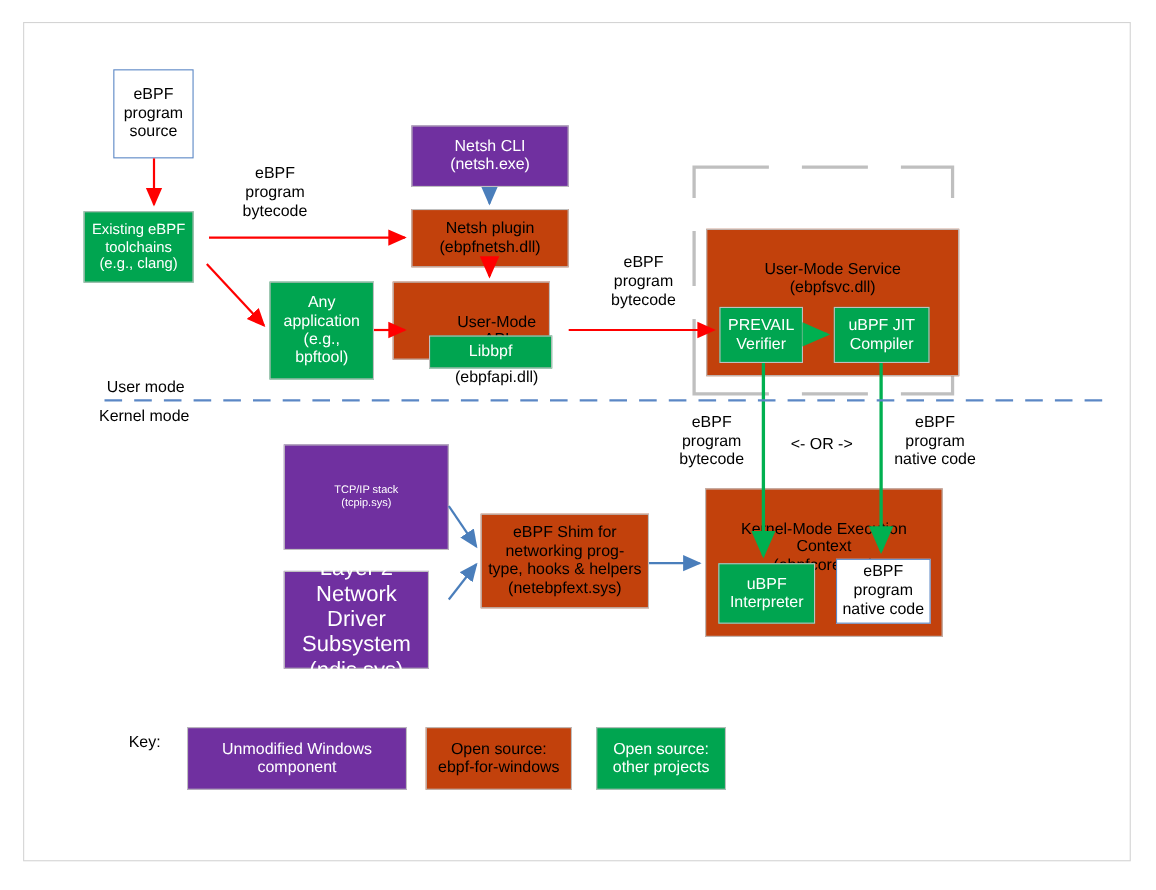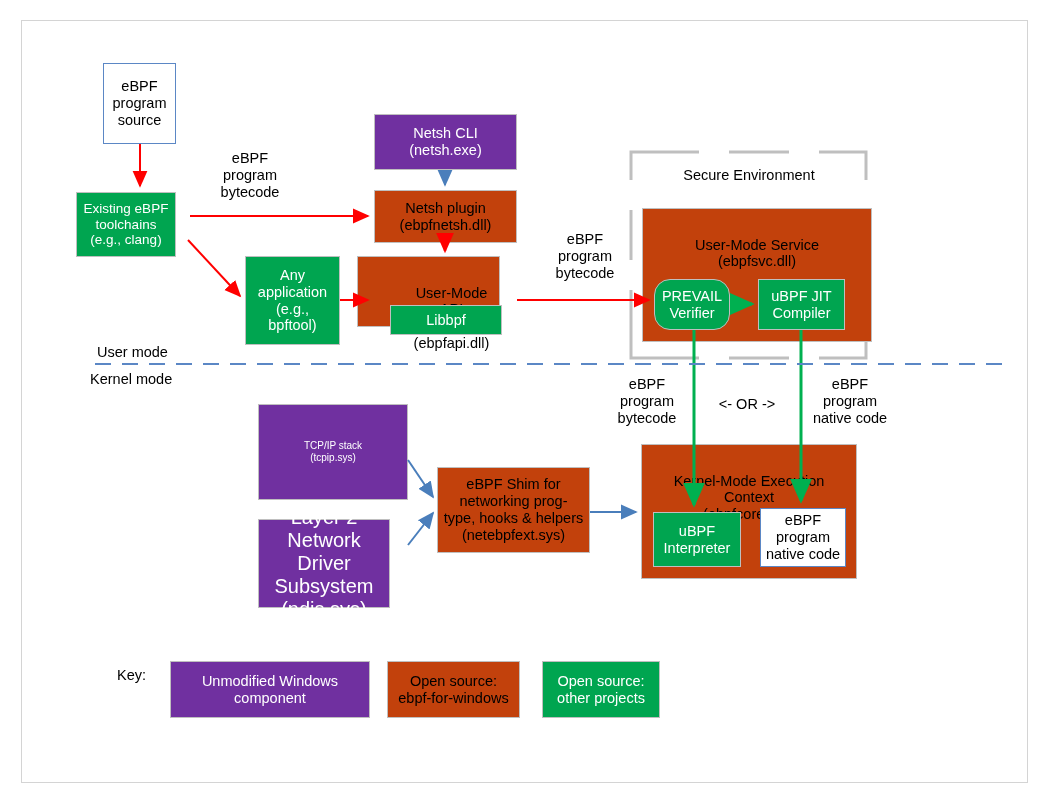--- a/index.html
+++ b/index.html
@@ -94,21 +94,20 @@
   <div id="frame"></div>
 
   <div class="secure-frame" style="left:629px; top:150px; width:239px; height:210px;">
     <svg width="239" height="210" style="display:block;">
       <path d="M2,30 L2,2 L70,2 M100,2 L160,2 M190,2 L237,2 L237,30
                M237,60 L237,110 M237,140 L237,208 L190,208 M160,208 L100,208
                M70,208 L2,208 L2,140 M2,110 L2,60" fill="none" stroke="#BFBFBF" stroke-width="3"></path>
     </svg>
   </div>
 
-  <div class="label" style="left:649px; top:167px; width:200px; font-size:14.5px;">Secure Environment</div>
 
   <div class="box box-white" style="left:103px; top:63px; width:73px; height:81px; font-size:14.5px;">eBPF
 program
 source</div>
 
   <div class="box box-dgreen" style="left:76px; top:192px; width:100px; height:65px; font-size:13.5px;">Existing eBPF
 toolchains
 (e.g., clang)</div>
 
   <div class="box box-dgreen" style="left:245px; top:256px; width:95px; height:89px; font-size:14.5px;">Any
@@ -125,21 +124,21 @@
   <div class="box box-lgreen box-group" style="left:357px; top:256px; width:143px; height:71px;padding-left:46px;">
     <div class="grp-title" style="font-size:14.5px;">User-Mode API
 Library (ebpfapi.dll)</div>
   </div>
   <div class="box box-dgreen" style="left:390px; top:305px; width:112px; height:30px; font-size:14.5px;">Libbpf</div>
 
   <div class="box box-lgreen box-group" style="left:642px; top:208px; width:230px; height:134px;">
     <div class="grp-title" style="font-size:14.5px;">User-Mode Service
 (ebpfsvc.dll)</div>
   </div>
-  <div class="box box-dgreen" style="left:654px; top:279px; width:76px; height:51px; font-size:14.5px;border-radius:16px;">PREVAIL
+  <div class="box box-dgreen" style="left:654px; top:279px; width:76px; height:51px; font-size:14.5px;">PREVAIL
 Verifier</div>
   <div class="box box-dgreen" style="left:758px; top:279px; width:87px; height:51px; font-size:14.5px;">uBPF JIT
 Compiler</div>
 
   <div class="box box-purple" style="left:258px; top:404px; width:150px; height:96px; font-size:10px;">TCP/IP stack
 (tcpip.sys)</div>
 
   <div class="box box-purple" style="left:258px; top:519px; width:132px; height:89px; font-size:20px;">Layer 2 Network
 Driver Subsystem
 (ndis.sys)</div>

